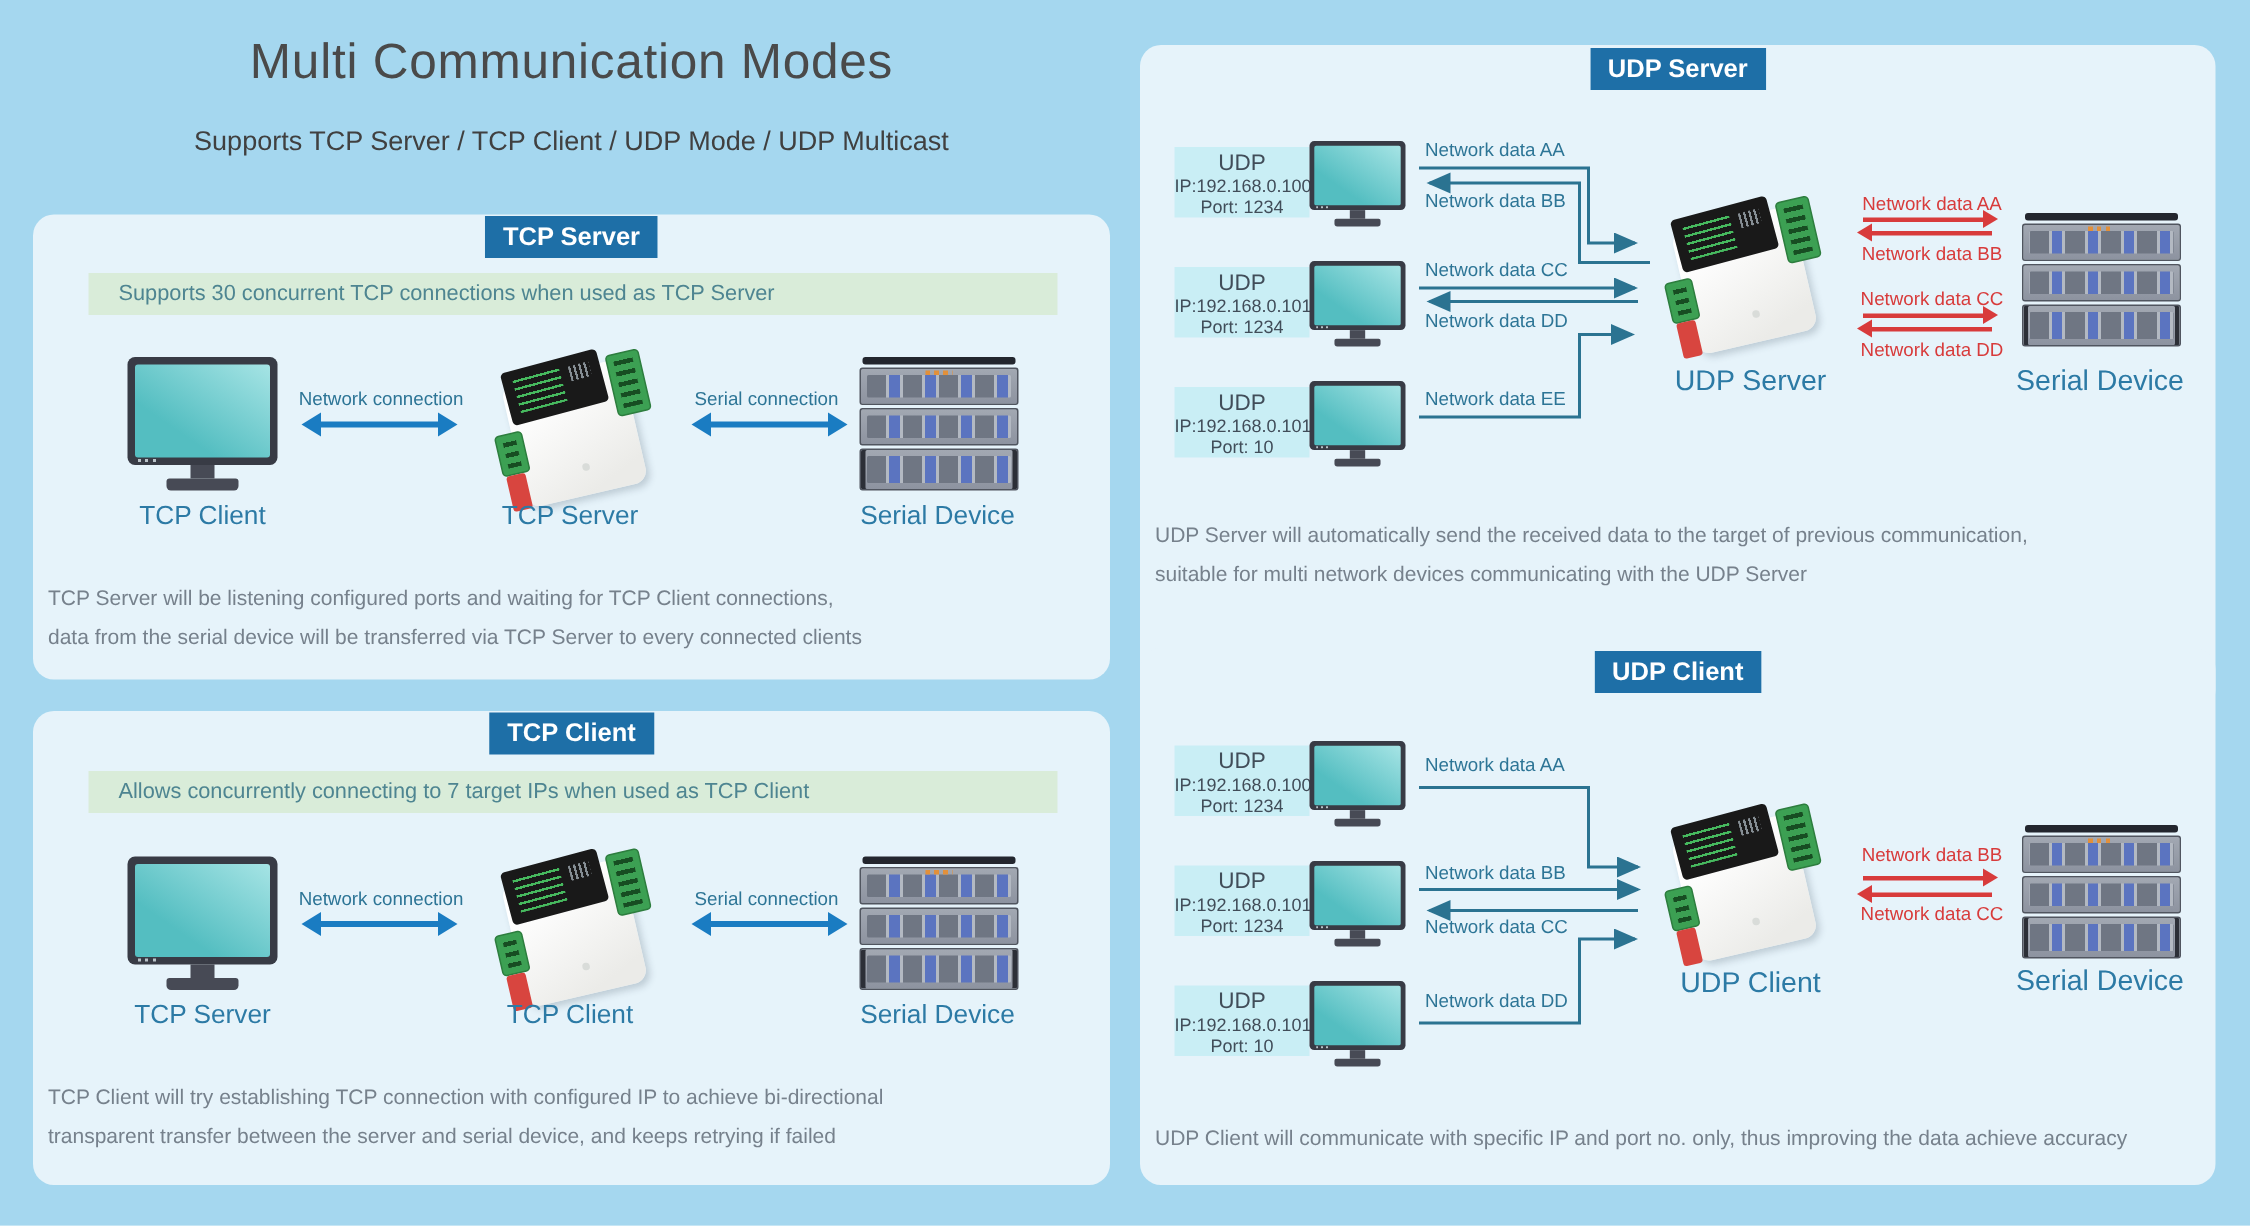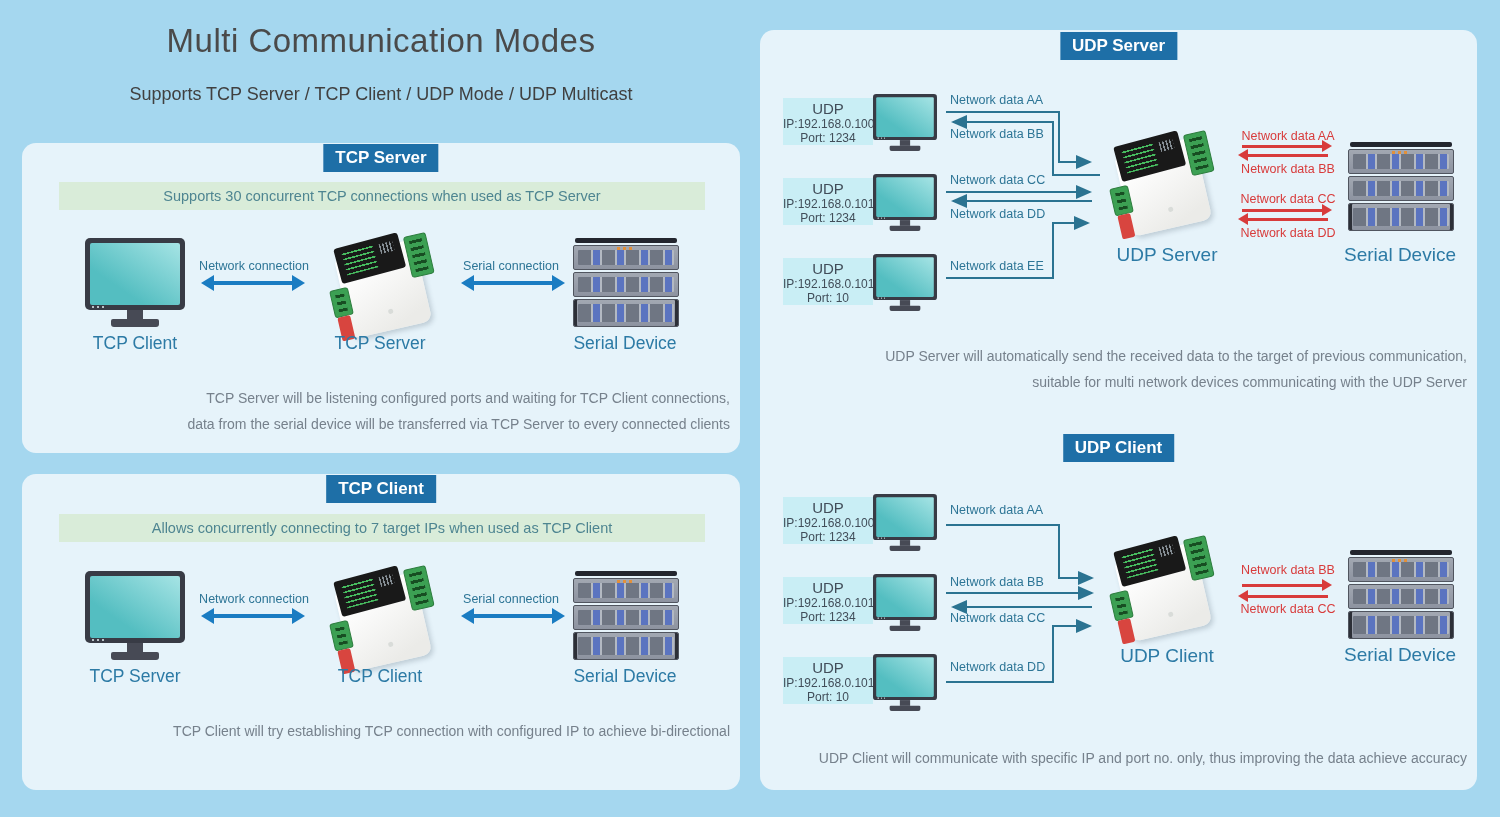--- a/index.html
+++ b/index.html
@@ -11,25 +11,25 @@
   .page-subtitle { position:absolute; left:22px; width:718px; top:84px; text-align:center;
     font-size:18px; color:#404040; }
 
   .panel { position:absolute; background:#e6f3fa; border-radius:14px; }
 
   .hdr { position:absolute; top:1px; left:50%; transform:translateX(-50%);
     background:#1e6fa7; color:#ffffff; font-size:17px; font-weight:bold;
     padding:4px 12px; white-space:nowrap; }
 
   .banner { position:absolute; left:37px; right:35px; height:28px; line-height:28px;
-    background:#d9ecd9; color:#4e8591; font-size:14.5px; text-align:center; white-space:nowrap; }
+    background:#d9ecd9; color:#4e8591; font-size:14.5px; text-align:left; white-space:nowrap;padding-left:20px; }
 
   .biglabel { position:absolute; transform:translateX(-50%); font-size:17.5px;
     color:#2c7aa5; white-space:nowrap; }
-  .desc { position:absolute; left:10px; right:10px; text-align:right;
+  .desc { position:absolute; left:10px; right:10px; text-align:left;
     font-size:14px; color:#76818c; white-space:nowrap; }
   .alabel { position:absolute; transform:translateX(-50%); font-size:12.5px;
     color:#2d7596; white-space:nowrap; }
   .nlabel { position:absolute; left:190px; font-size:12.5px; color:#2d7596; white-space:nowrap; }
   .rlabel { position:absolute; transform:translateX(-50%); font-size:12.5px;
     color:#d83b3b; white-space:nowrap; }
 
   
   .monitor { position:absolute; width:100px; }
   .monitor.sm { transform:scale(0.64); transform-origin:top left; }
@@ -184,20 +184,21 @@
         </div>
       <div class="ru"></div>
       <div class="ru u3"></div>
     </div>
 
     <div class="biglabel" style="left:113px; top:192px;">TCP Server</div>
     <div class="biglabel" style="left:358px; top:192px;">TCP Client</div>
     <div class="biglabel" style="left:603px; top:192px;">Serial Device</div>
 
     <div class="desc" style="top:249px;">TCP Client will try establishing TCP connection with configured IP to achieve bi-directional</div>
+    <div class="desc" style="top:275px;">transparent transfer between the server and serial device, and keeps retrying if failed</div>
   </section>
 
   <section class="panel" style="left:760px; top:30px; width:717px; height:444px;">
     <div class="hdr" style="top:2px;">UDP Server</div>
 
     <div class="udpbox" style="top:68px;">
       <div class="uname">UDP</div>
       <div class="uip">IP:192.168.0.100</div>
       <div class="uport">Port: 1234</div>
     </div>

